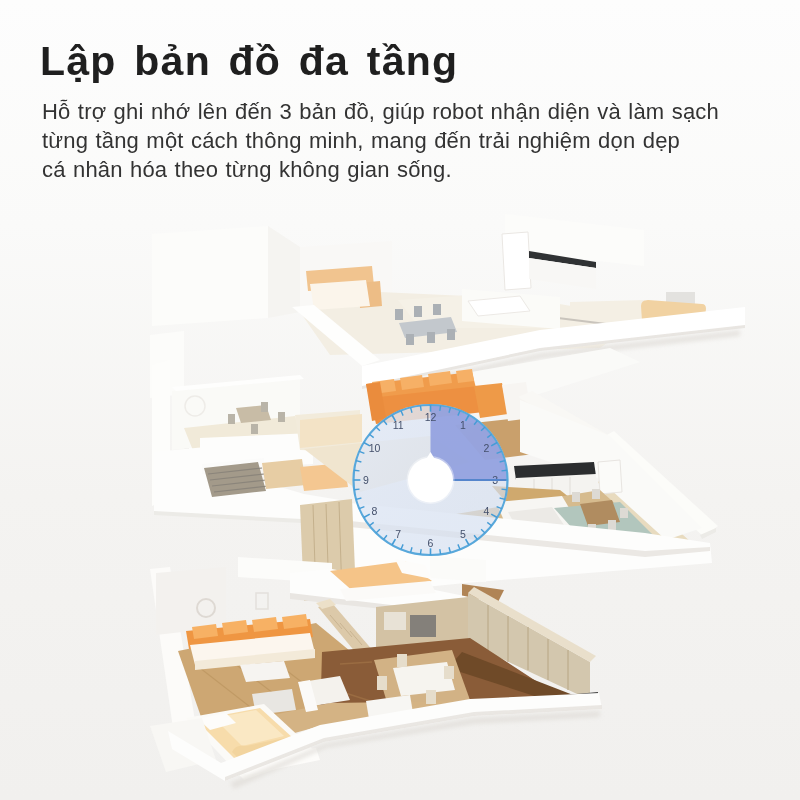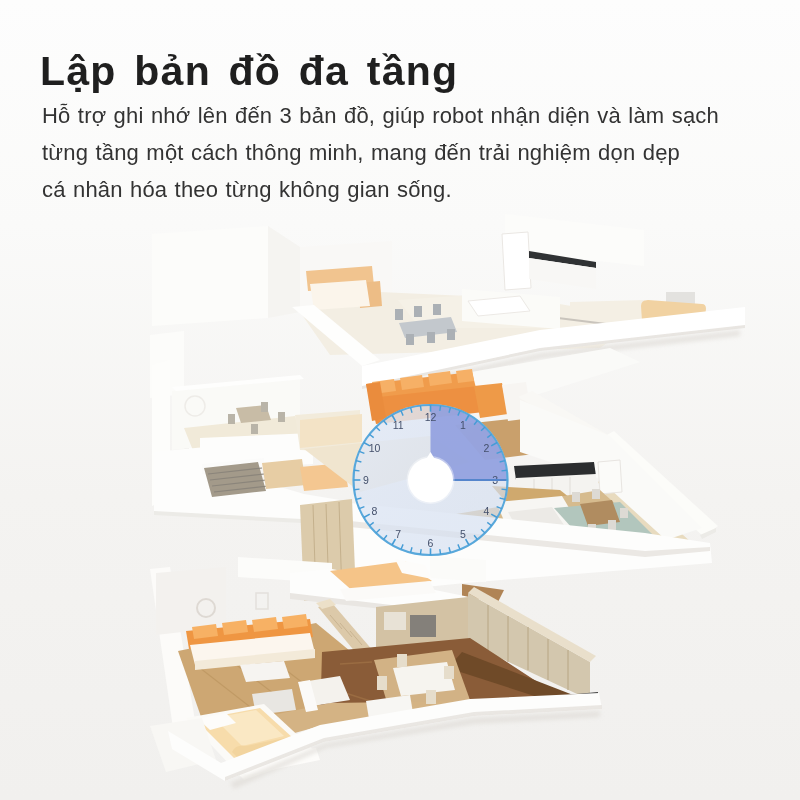--- a/index.html
+++ b/index.html
@@ -1,23 +1,23 @@
 <!DOCTYPE html>
 <html><head>
 <meta charset="utf-8">
 <style>
   html,body{margin:0;padding:0;}
   body{width:800px;height:800px;overflow:hidden;
        font-family:"Liberation Sans", sans-serif;
        background:linear-gradient(180deg,#fdfdfd 0%,#fafaf9 28%,#f4f3f1 62%,#f1f0ee 100%);}
   .wrap{position:relative;width:800px;height:800px;}
-  h1{position:absolute;left:40px;top:48px;margin:0;
+  h1{position:absolute;left:40px;top:38px;margin:0;
      font-size:41px;font-weight:700;color:#1f1f1f;letter-spacing:1.25px;word-spacing:5px;}
   p.lead{position:absolute;left:42px;top:97px;margin:0;
-     font-size:22px;line-height:37px;color:#333333;font-weight:400;letter-spacing:0.2px;word-spacing:1px;}
+     font-size:22px;line-height:29px;color:#333333;font-weight:400;letter-spacing:0.2px;word-spacing:1px;}
   svg{position:absolute;left:0;top:0;}
 </style>
 </head>
 <body>
 <div class="wrap">
 
 <h1>Lập bản đồ đa tầng</h1>
 
 <p class="lead">Hỗ trợ ghi nhớ lên đến 3 bản đồ, giúp robot nhận diện và làm sạch<br>từng tầng một cách thông minh, mang đến trải nghiệm dọn dẹp<br>cá nhân hóa theo từng không gian sống.</p>
 <svg width="800" height="800" viewBox="0 0 800 800">

